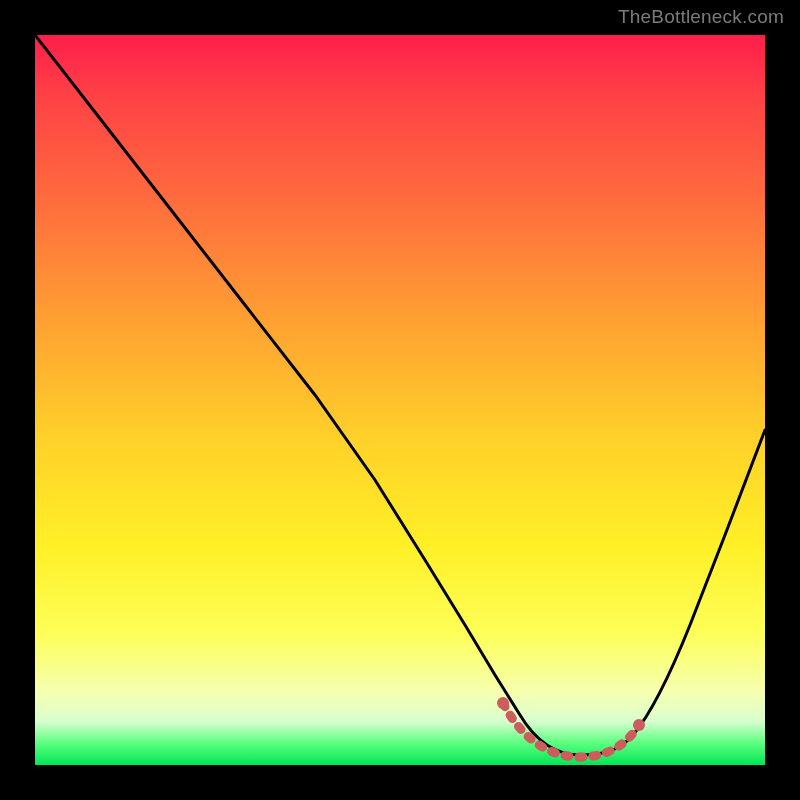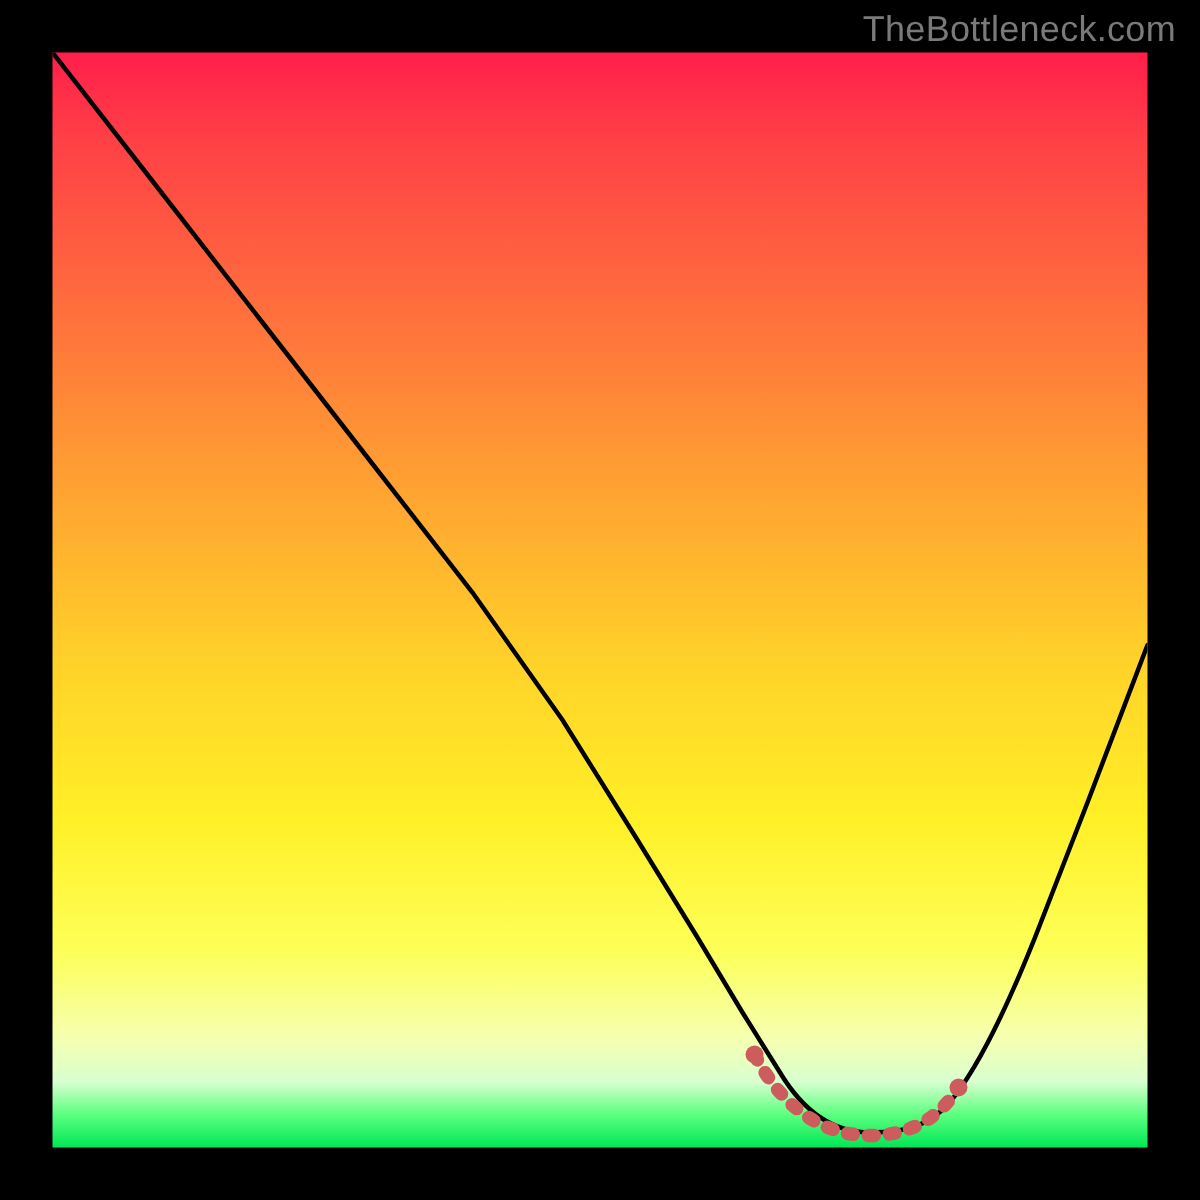--- a/index.html
+++ b/index.html
@@ -45,21 +45,21 @@
     left: 0;
     top: 0;
     width: 730px;
     height: 730px;
   }
   .watermark {
     position: absolute;
     top: 6px;
     right: 16px;
     font-family: Arial, Helvetica, sans-serif;
-    font-size: 24px;
+    font-size: 19px;
     color: #7a7a7a;
     letter-spacing: 0.2px;
   }
 </style>
 </head>
 <body>
 
 <div class="frame">
   <div class="gradient"></div>
 

